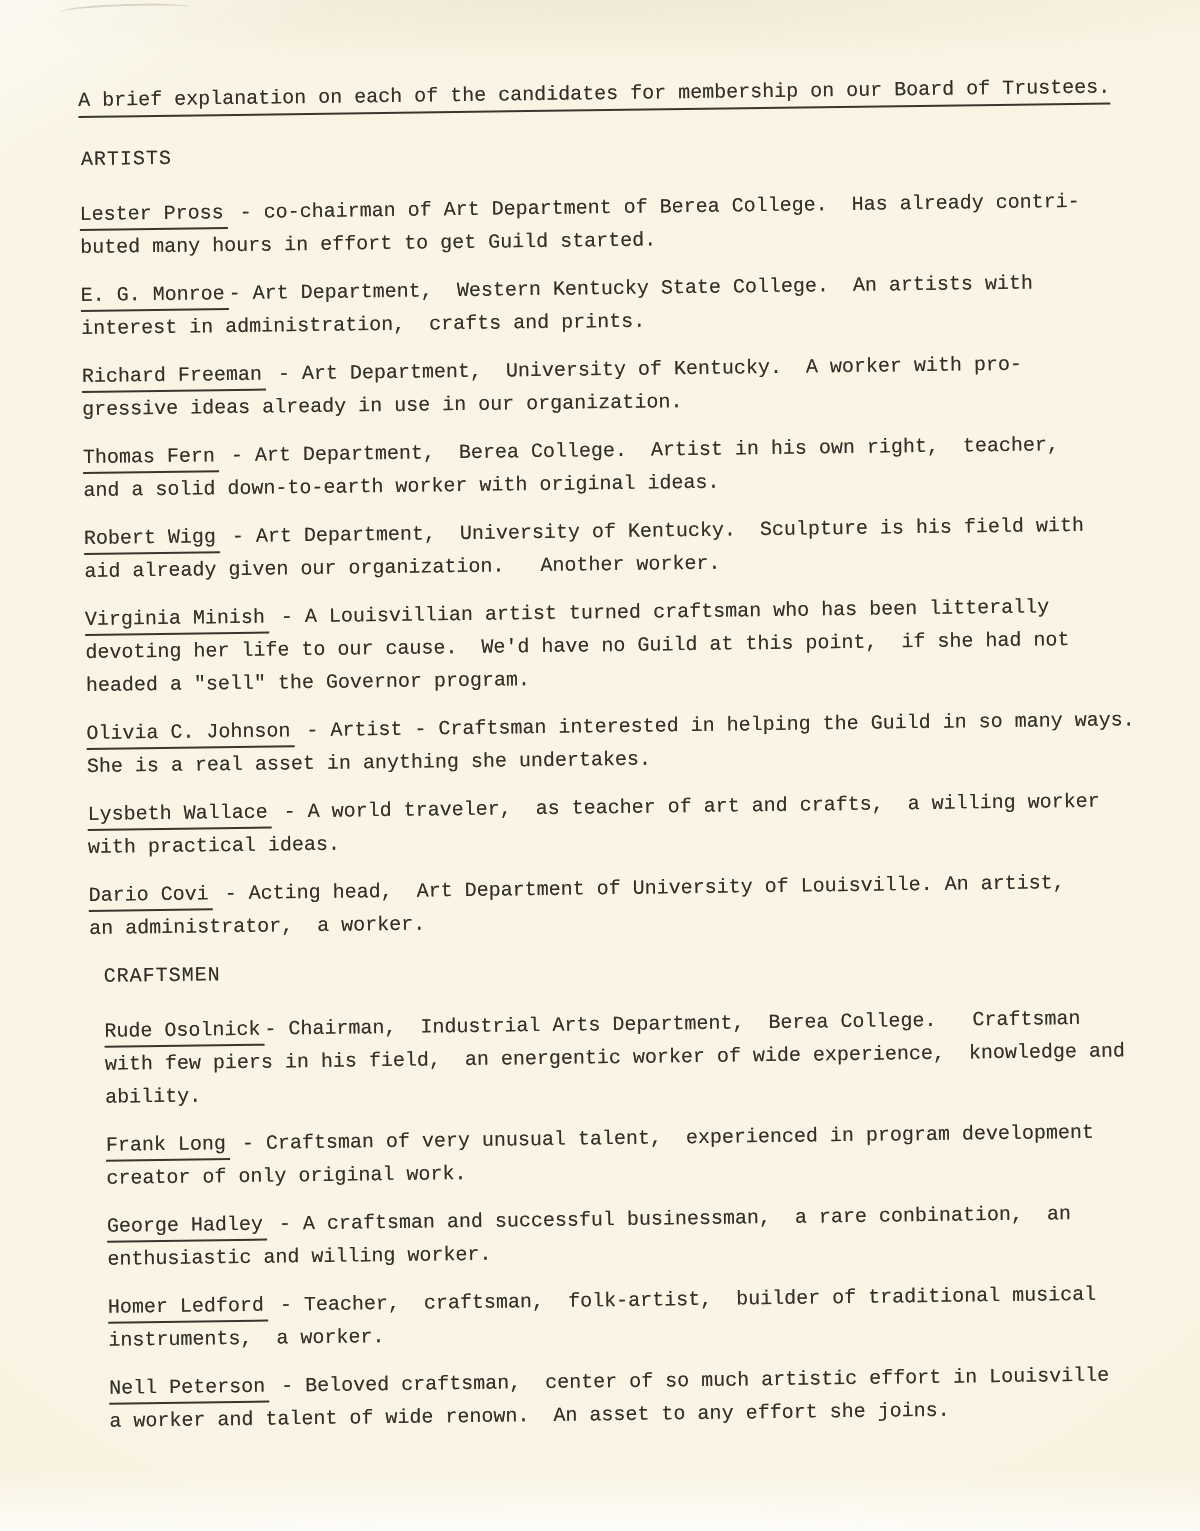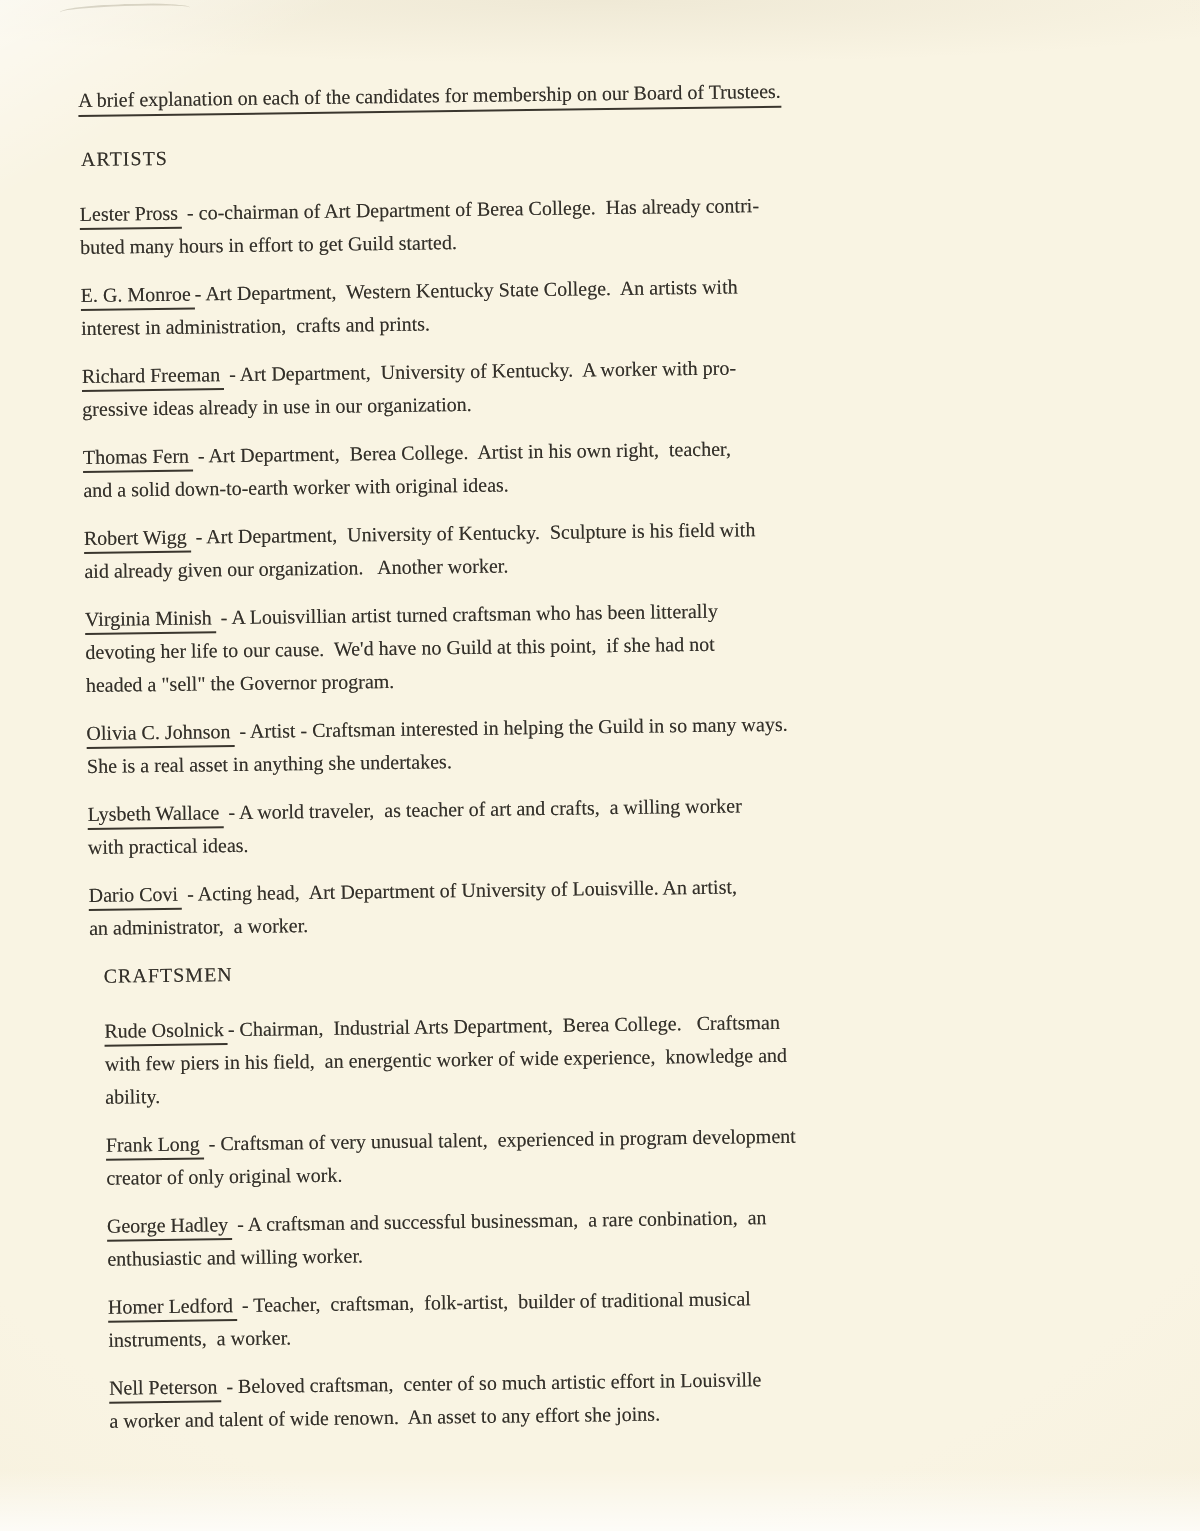--- a/index.html
+++ b/index.html
@@ -16,21 +16,20 @@
   }
   
   .paper {
     position: absolute;
     inset: 0;
     background:
       linear-gradient(180deg, rgba(255,255,255,0.0) 96%, rgba(255,255,255,0.75) 100%),
       linear-gradient(150deg, rgba(255,255,255,0.55) 0%, rgba(255,255,255,0.0) 9%),
       radial-gradient(90% 6% at 50% 0%, rgba(150,135,95,0.10), rgba(150,135,95,0) 70%),
       radial-gradient(130% 105% at 48% 42%, #f9f4e3 55%, #f3ecd6 92%, #efe7cd 100%);
-    font-family: Liberation Serif, serif;
   }
   
   .crease {
     position: absolute;
     left: 60px;
     top: 4px;
     width: 130px;
     height: 10px;
     border-top: 2px solid rgba(120,110,85,0.25);
     border-radius: 50%;

